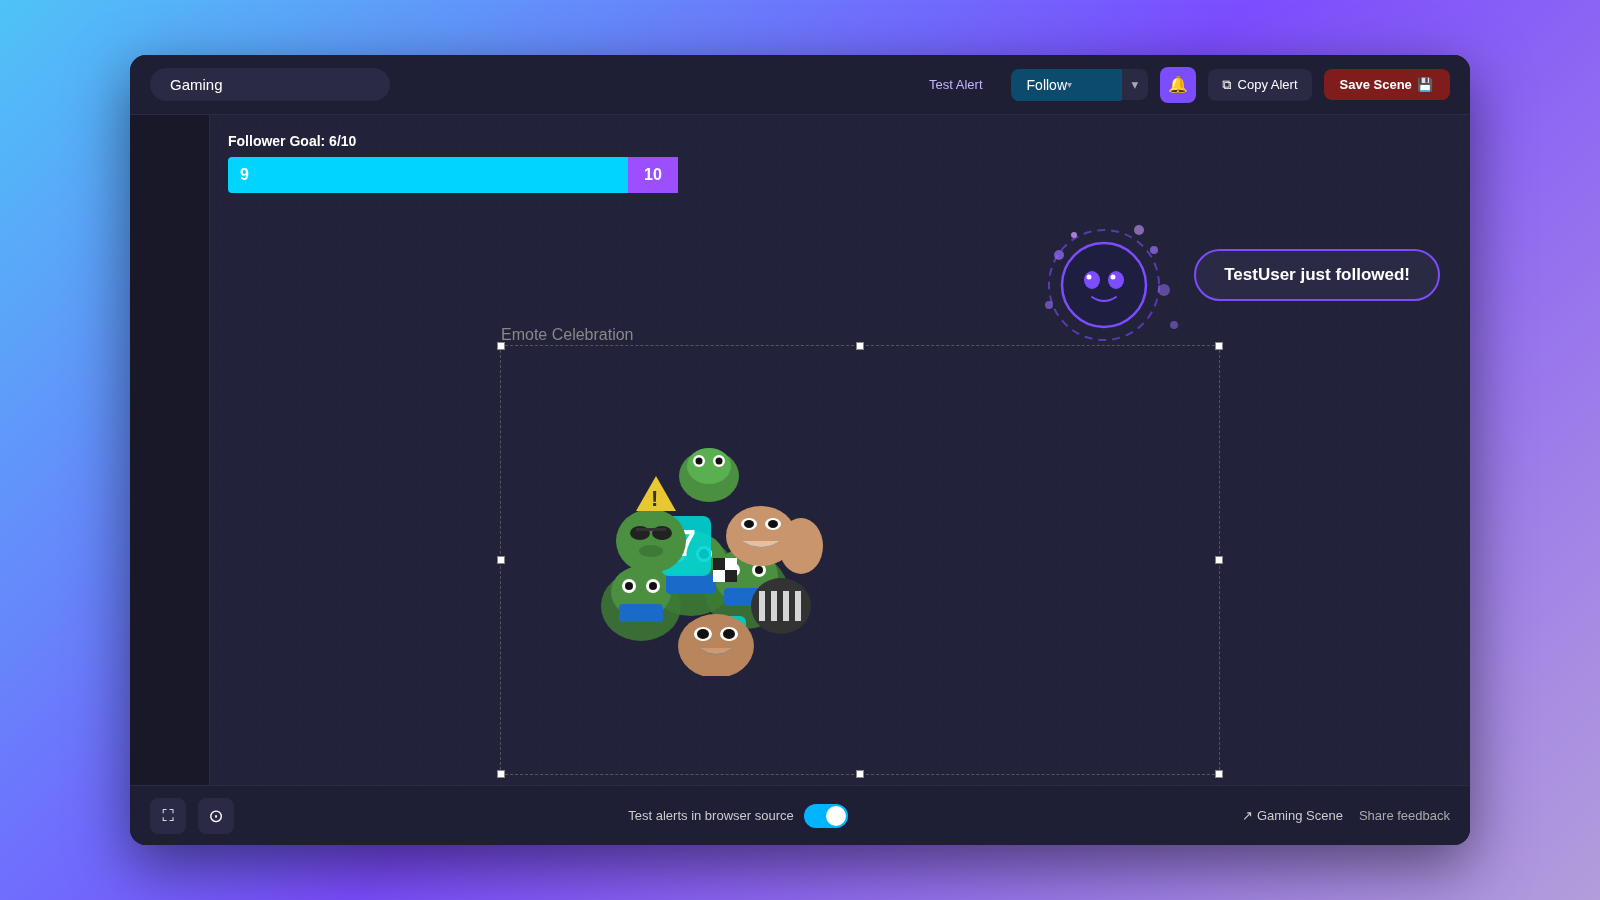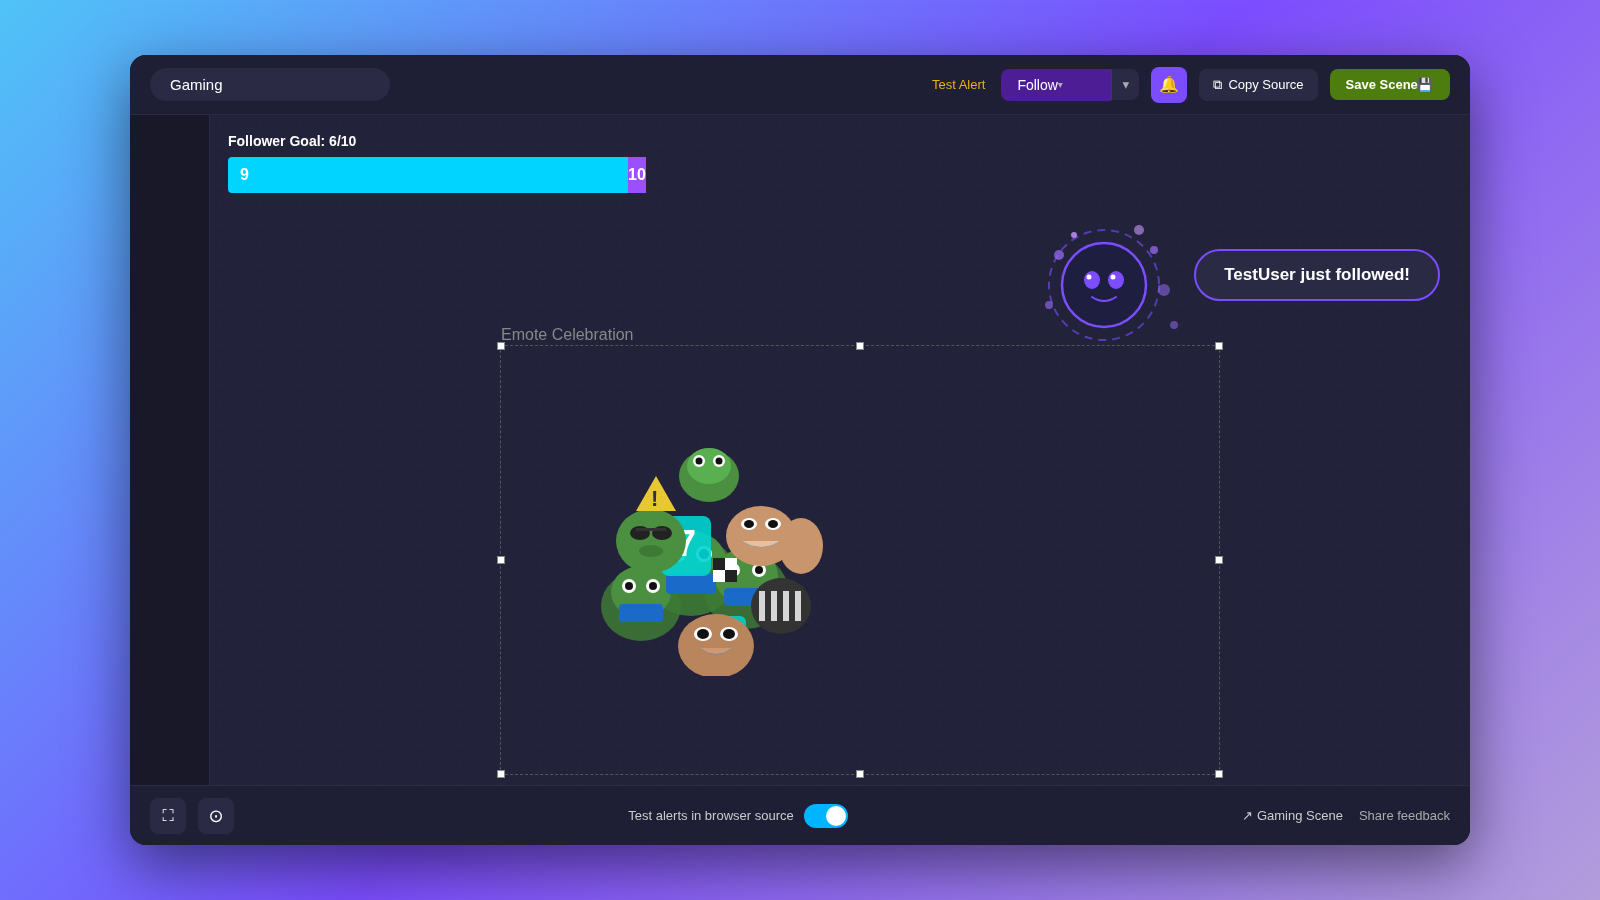--- a/index.html
+++ b/index.html
@@ -44,33 +44,33 @@
       color: #fff;
       font-size: 15px;
       padding: 8px 20px;
       width: 240px;
       outline: none;
     }
 
     .header-spacer { flex: 1; }
 
     .test-alert-label {
-      color: #eab308;
+      color: #c4b5fd;
       font-size: 13px;
-      margin-right: 4px;
+      margin-right: 16px;
     }
 
     .dropdown-container {
       display: flex;
       align-items: center;
       gap: 0;
     }
 
     .follow-dropdown-btn {
-      background: #4c1d95;
+      background: #0c4a6e;
       border: none;
       border-radius: 8px 0 0 8px;
       color: #fff;
       font-size: 14px;
       padding: 8px 12px 8px 16px;
       cursor: pointer;
       display: flex;
       align-items: center;
       gap: 0;
       min-width: 110px;
@@ -109,30 +109,31 @@
       color: #fff;
       font-size: 13px;
       padding: 8px 14px;
       cursor: pointer;
       display: flex;
       align-items: center;
       gap: 6px;
     }
 
     .save-scene-btn {
-      background: #4d7c0f;
+      background: #7f1d1d;
       border: none;
       border-radius: 8px;
       color: #fff;
       font-size: 13px;
       font-weight: 600;
       padding: 8px 16px;
       cursor: pointer;
       display: flex;
       align-items: center;
+      gap: 6px;
     }
 
     
     .main-content {
       display: flex;
       flex: 1;
       overflow: hidden;
     }
 
     
@@ -183,21 +184,21 @@
       color: #fff;
       font-size: 16px;
       font-weight: 600;
     }
 
     .progress-end {
       background: #9c4fff;
       height: 100%;
       display: flex;
       align-items: center;
-      padding: 0 0;
+      padding: 0 16px;
       color: #fff;
       font-size: 16px;
       font-weight: 600;
     }
 
     
     .alert-notification {
       position: absolute;
       top: 90px;
       right: 30px;
@@ -373,21 +374,21 @@
         <span>▾</span>
       </button>
     </div>
 
     <button class="bell-btn">
       <span>🔔</span>
     </button>
 
     <button class="copy-source-btn">
       <span>⧉</span>
-      <span>Copy Source</span>
+      <span>Copy Alert</span>
     </button>
 
     <button class="save-scene-btn">
       <span>Save Scene</span>
       <span>💾</span>
     </button>
   </div>
 
   <div class="main-content">
 

